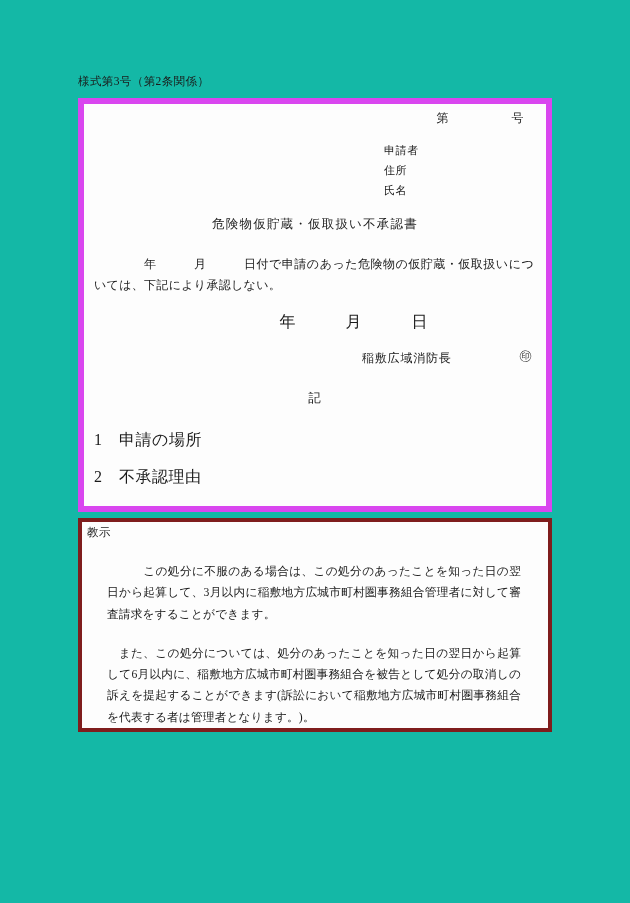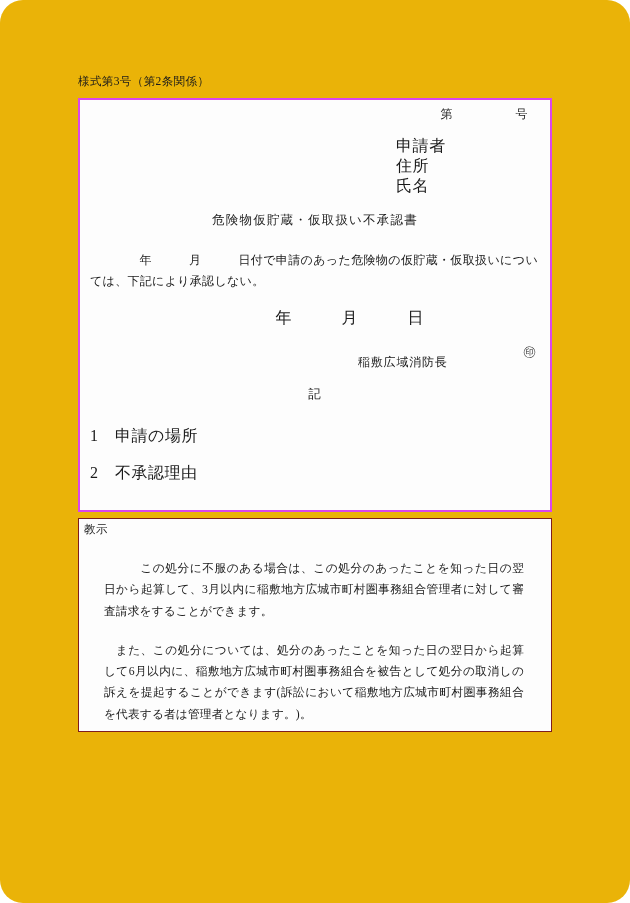--- a/index.html
+++ b/index.html
@@ -15,76 +15,75 @@
     font-family: "Liberation Serif", "DejaVu Serif", serif;
     color: #1a1a1a;
     -webkit-font-smoothing: antialiased;
   }
 
   .page {
     position: absolute;
     left: 0; top: 0;
     width: 630px;
     height: 903px;
-    background: #eab308;
+    background: #14b8a6;
     overflow: hidden;
-    border-radius: 23px;
   }
 
   
   .form-caption {
     position: absolute;
     left: 78px;
     top: 74px;
     font-size: 11.5px;
     letter-spacing: 0.4px;
     white-space: nowrap;
   }
 
   
   .form-box {
     position: absolute;
     left: 78px;
     top: 98px;
     width: 474px;
     height: 414px;
-    border: 2px solid #d946ef;
+    border: 6px solid #d946ef;
     box-sizing: border-box;
     background: #fdfdfd;
   }
 
   
   .kyoji-box {
     position: absolute;
     left: 78px;
     top: 518px;
     width: 474px;
     height: 214px;
-    border: 1px solid #7f1d1d;
+    border: 4px solid #7f1d1d;
     box-sizing: border-box;
     background: #fdfdfd;
     text-decoration: underline;
   }
 
   
   .doc-number {
     position: absolute;
     right: 22px;
     top: 6px;
     font-size: 12px;
     white-space: pre;
     letter-spacing: 0.5px;
   }
 
   
   .applicant {
     position: absolute;
-    left: 316px;
+    left: 300px;
     top: 36px;
-    font-size: 16px;
+    font-size: 11px;
     line-height: 20px;
     letter-spacing: 0.6px;
   }
   .applicant div { white-space: pre; }
 
   
   .doc-title {
     position: absolute;
     left: 0;
     right: 0;
@@ -123,21 +122,21 @@
   .signer-row {
     position: absolute;
     left: 0;
     right: 0;
     top: 246px;
     height: 20px;
   }
   .signer-name {
     position: absolute;
     left: 278px;
-    top: 8px;
+    top: 0;
     font-size: 12px;
     letter-spacing: 0.8px;
     white-space: pre;
   }
   .seal-mark {
     position: absolute;
     right: 14px;
     top: -1px;
     font-size: 13px;
     line-height: 1;

